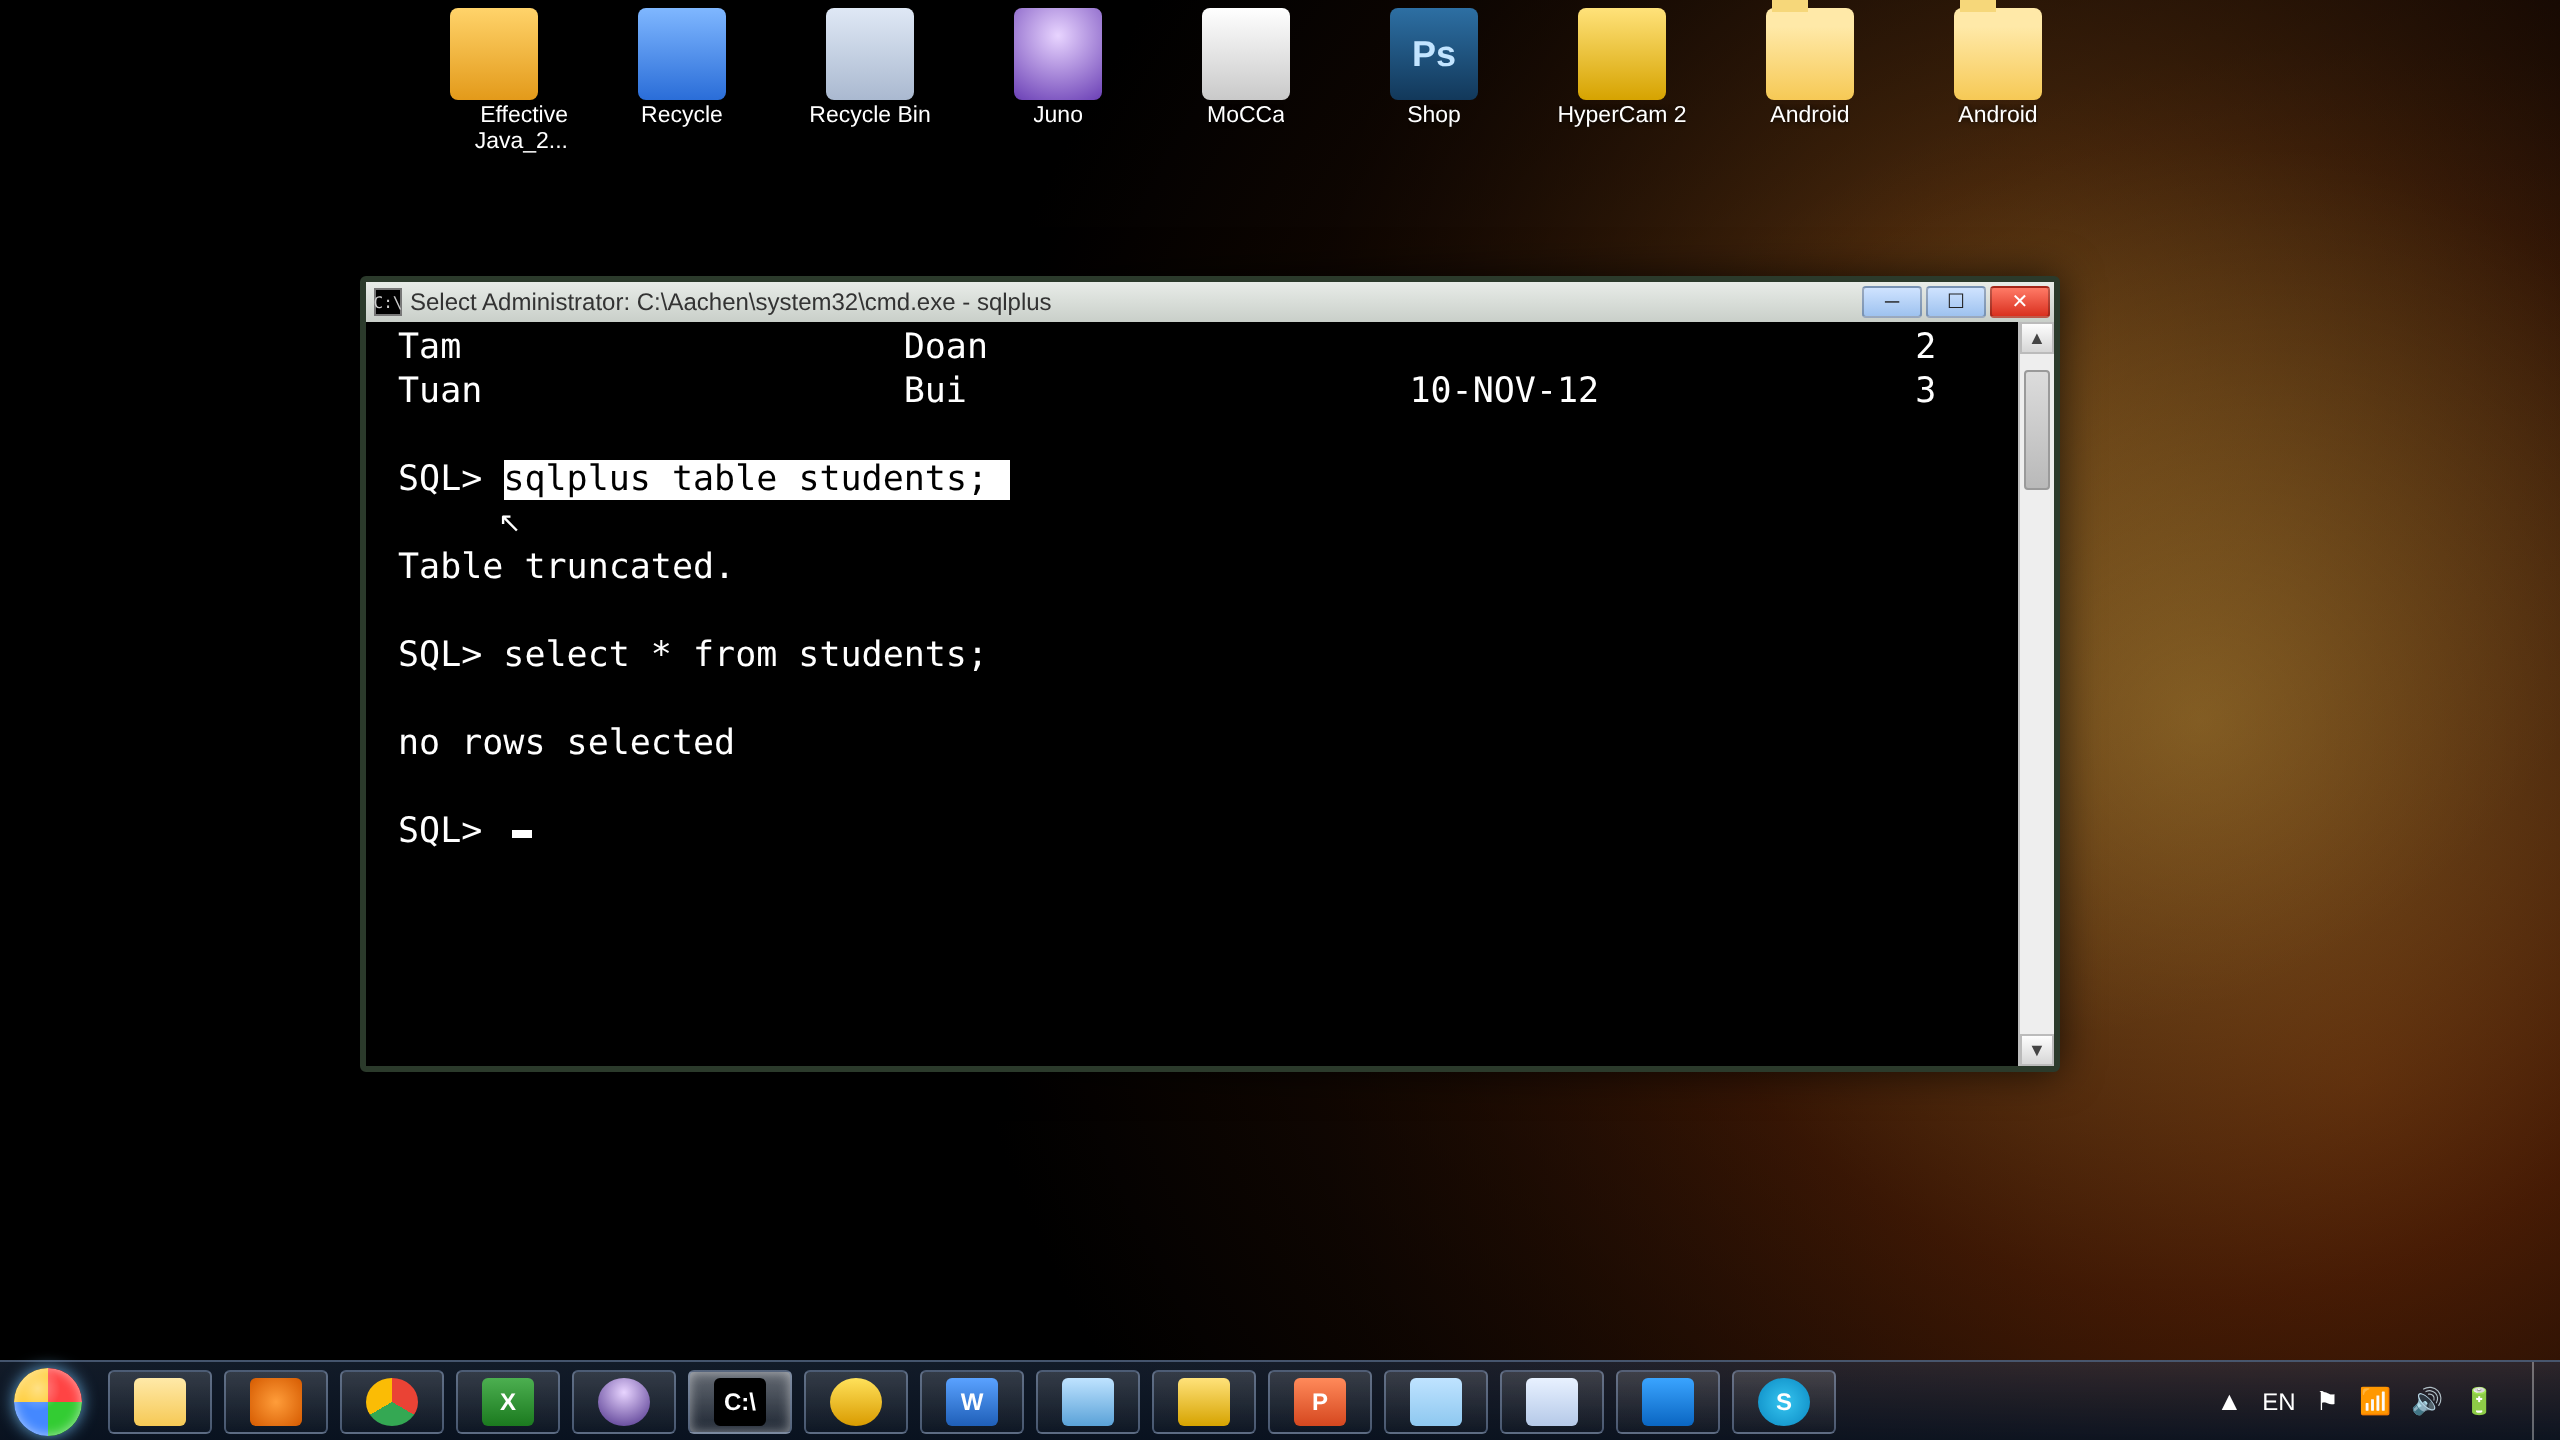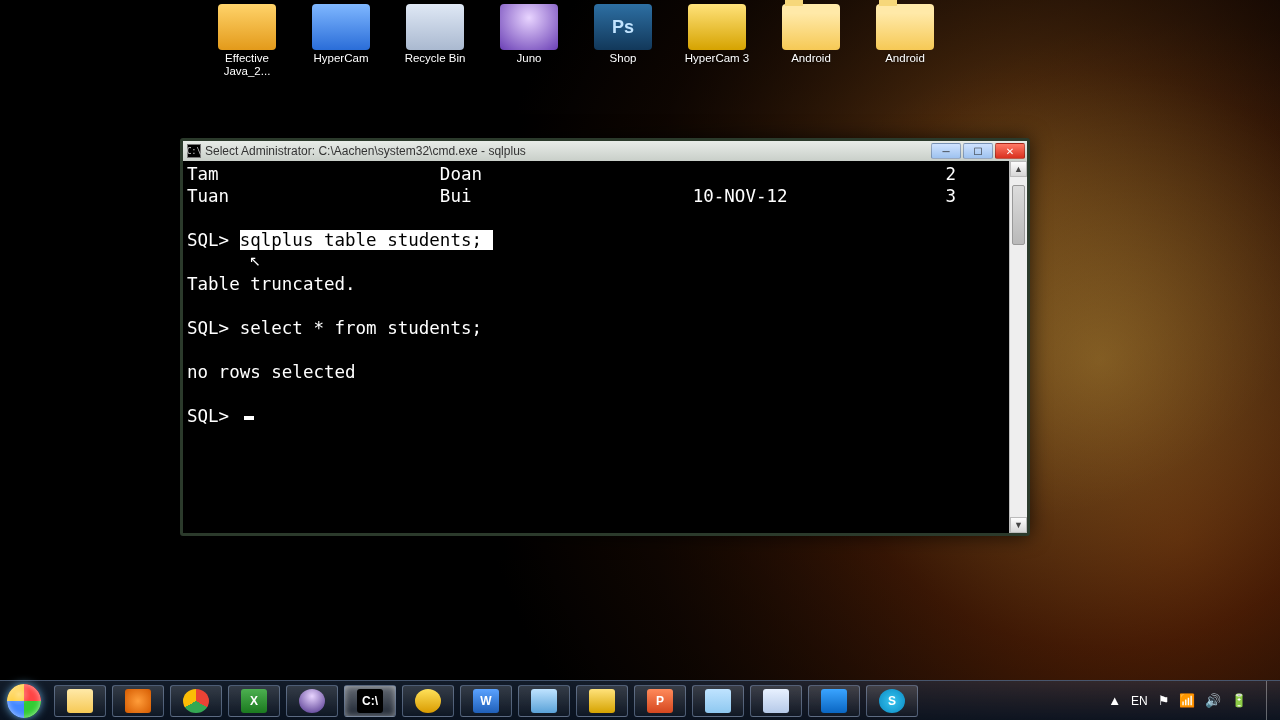--- a/index.html
+++ b/index.html
@@ -9,22 +9,22 @@
   
   .wallpaper { position:absolute; inset:0; background:
       radial-gradient(circle at 1100px 360px, rgba(255,200,80,.35), rgba(120,40,0,.25) 25%, rgba(0,0,0,1) 55%),
       radial-gradient(circle at 1000px 180px, rgba(255,180,60,.25), transparent 30%),
       radial-gradient(circle at 1180px 540px, rgba(180,70,10,.35), transparent 40%),
       linear-gradient(#050505,#050505); }
 
   
   .desktop-icons { position:absolute; top:4px; left:210px; display:flex; gap:20px; }
   .di { width:74px; display:flex; flex-direction:column; align-items:center; cursor:pointer; }
-  .di .glyph { width:58px; height:46px; display:flex; align-items:center; justify-content:center; border-radius:4px; }
-  .di .cap { color:#fff; font-size:11.5px; text-align:center; text-shadow:0 0 3px #000; margin-top:2px; line-height:1.1; max-width:74px; overflow:hidden; }
+  .di .glyph { width:44px; height:46px; display:flex; align-items:center; justify-content:center; border-radius:4px; }
+  .di .cap { color:#fff; font-size:11.5px; text-align:right; text-shadow:0 0 3px #000; margin-top:2px; line-height:1.1; max-width:74px; overflow:hidden; }
 
   
   .g-pdf { background:linear-gradient(#ffd36a,#e39a1a); }
   .g-comp { background:linear-gradient(#7fb7ff,#2a6dd8); }
   .g-bin { background:linear-gradient(#dfe8f5,#aab9d0); }
   .g-juno { background:radial-gradient(circle at 50% 30%,#e8d4ff,#6a3fb5); border-radius:50%; }
   .g-mocca { background:linear-gradient(#fff,#c9c9c9); }
   .g-ps { background:linear-gradient(#2d6fa3,#12385a); color:#c2e4ff; font-weight:bold; font-size:18px; }
   .g-hyper { background:linear-gradient(#ffe27a,#d6a300); }
   .g-folder { background:linear-gradient(#ffe9a8 20%,#f6c955); border-radius:3px 3px 2px 2px; position:relative; }
@@ -40,21 +40,21 @@
                        display:flex; align-items:center; justify-content:center; margin-right:4px; border:1px solid #777; }
   .winbtns { margin-left:auto; display:flex; }
   .wbtn { width:30px; height:16px; margin-left:2px; border:1px solid rgba(0,0,0,.25); border-radius:2px;
           display:flex; align-items:center; justify-content:center; font-size:10px; color:#222; cursor:pointer; }
   .wbtn.min { background:linear-gradient(#cfe3ff,#9ec2ef); }
   .wbtn.max { background:linear-gradient(#cfe3ff,#9ec2ef); }
   .wbtn.close { background:linear-gradient(#ff7a66,#d9301f); color:#fff; }
 
   .term-wrap { position:relative; flex:1; display:flex; }
   .term { flex:1; background:#000; color:#fff; font-family:Consolas,"Lucida Console",monospace;
-          font-size:17.5px; line-height:22px; padding:2px 4px; white-space:pre; overflow:hidden; }
+          font-size:17.5px; line-height:22px; padding:2px 16px; white-space:pre; overflow:hidden; }
   .term .inv { background:#fff; color:#000; }
   .term .cursor { display:inline-block; width:10px; height:4px; background:#fff; vertical-align:baseline;
                   margin-left:4px; margin-bottom:2px; animation:bl 1s steps(1) infinite; }
   @keyframes bl { 50%{opacity:0} }
   .mouse { position:absolute; color:#fff; font-size:14px; pointer-events:none; text-shadow:0 0 2px #000;}
   .vscroll { width:18px; background:#e8e8e8; display:flex; flex-direction:column; border-left:1px solid #bdbdbd; }
   .vscroll .btn { height:16px; background:linear-gradient(#fdfdfd,#d6d6d6); border:1px solid #bbb;
                   display:flex; align-items:center; justify-content:center; font-size:9px; color:#444; cursor:pointer; }
   .vscroll .track { flex:1; position:relative; background:#eee; }
   .vscroll .thumb { position:absolute; left:2px; right:2px; top:8px; height:60px;
@@ -86,37 +86,41 @@
 
 <div class="wallpaper"></div>
 
 <div class="desktop-icons" id="di-row">
     <div class="di">
       <div class="glyph g-pdf"></div>
       <div class="cap">Effective Java_2...</div>
     </div>
     <div class="di">
       <div class="glyph g-comp"></div>
-      <div class="cap">HyperCam</div>
+      <div class="cap">Recycle</div>
     </div>
     <div class="di">
       <div class="glyph g-bin"></div>
       <div class="cap">Recycle Bin</div>
     </div>
     <div class="di">
       <div class="glyph g-juno"></div>
       <div class="cap">Juno</div>
     </div>
     <div class="di">
+      <div class="glyph g-mocca"></div>
+      <div class="cap">MoCCa</div>
+    </div>
+    <div class="di">
       <div class="glyph g-ps">Ps</div>
       <div class="cap">Shop</div>
     </div>
     <div class="di">
       <div class="glyph g-hyper"></div>
-      <div class="cap">HyperCam 3</div>
+      <div class="cap">HyperCam 2</div>
     </div>
     <div class="di">
       <div class="glyph g-folder"></div>
       <div class="cap">Android</div>
     </div>
     <div class="di">
       <div class="glyph g-folder"></div>
       <div class="cap">Android</div>
     </div>
   </div>

